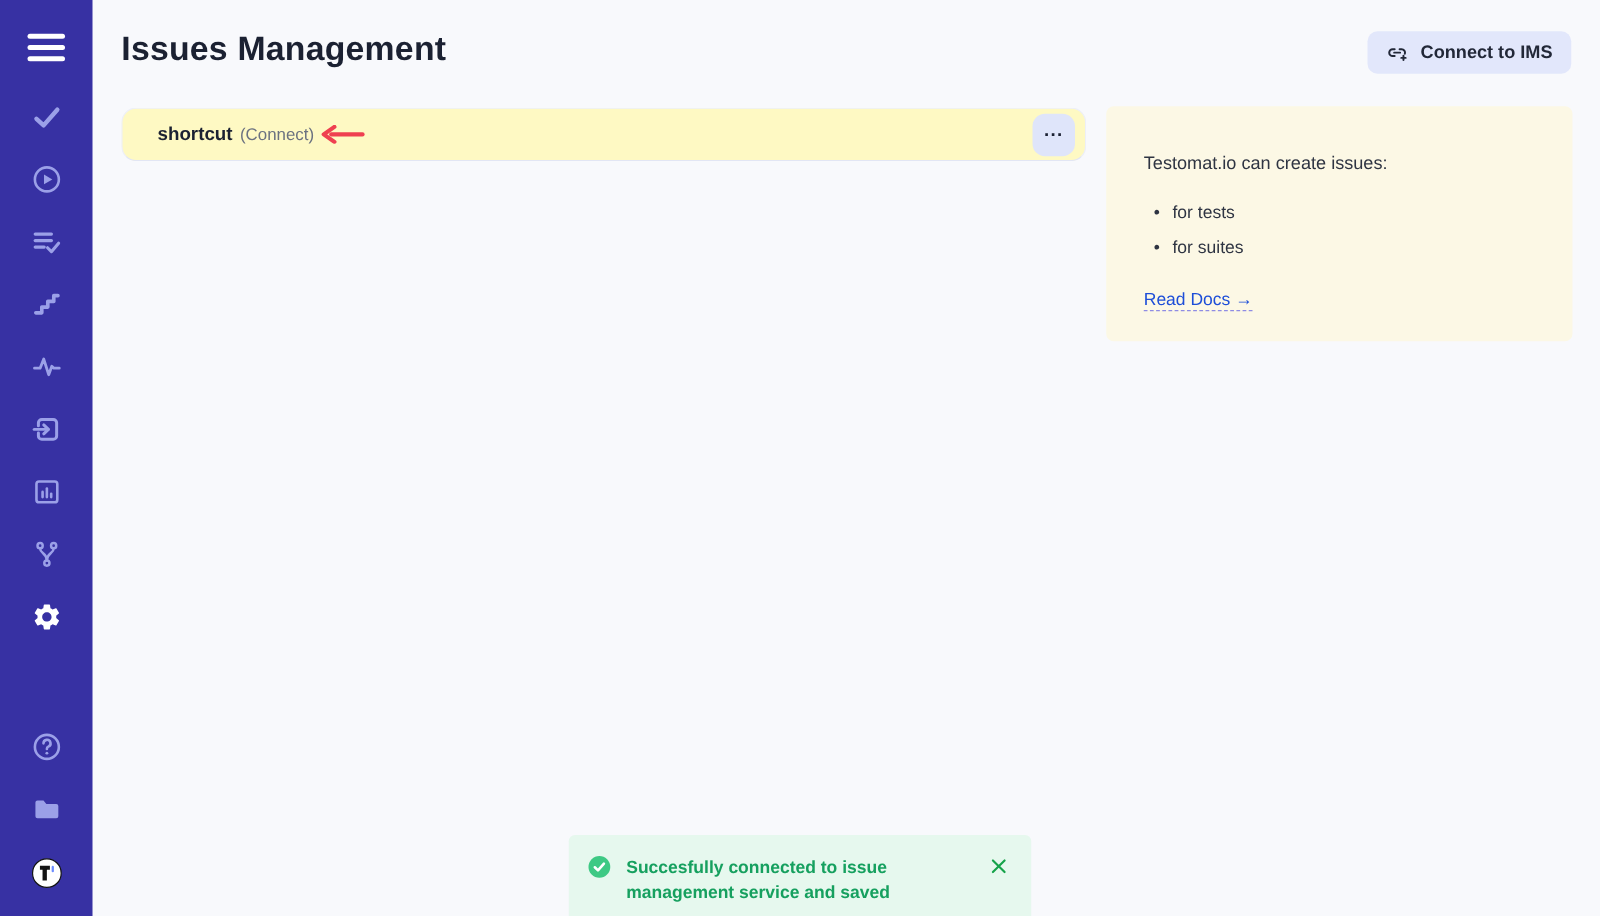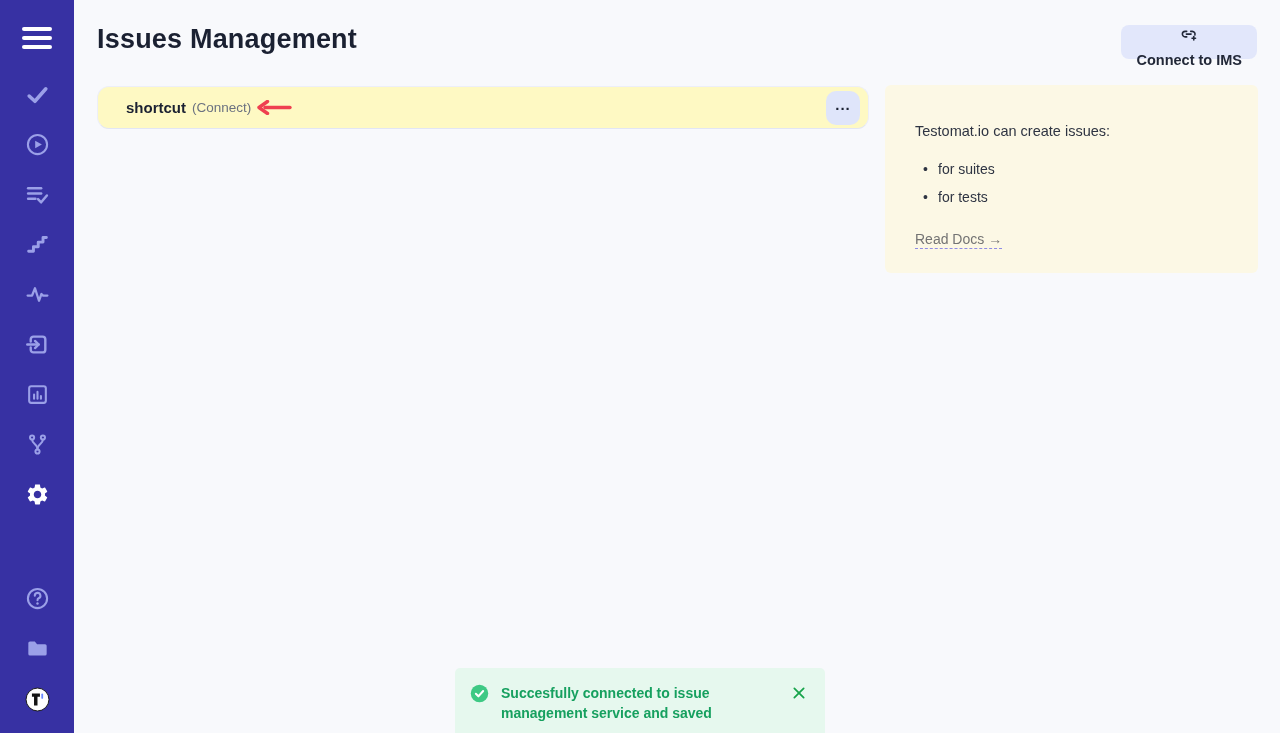--- a/index.html
+++ b/index.html
@@ -35,21 +35,21 @@
   .main { position:absolute; left:74px; top:0; width:1206px; height:525px; }
 
   .page-title {
     position:absolute; left:23px; top:24px;
     font-size:27px; font-weight:800; color:#1b2132; letter-spacing:.2px;
   }
   .connect-btn {
     position:absolute; right:23px; top:25px; height:34px;
     display:flex; align-items:center; gap:8px; padding:0 15px;
     background:#e2e7fb; border:none; border-radius:8px; cursor:pointer;
-    font-family:inherit; font-size:14.5px; font-weight:600; color:#222838;flex-direction:column;
+    font-family:inherit; font-size:14.5px; font-weight:600; color:#222838;
   }
   .connect-btn svg { width:19px; height:19px; color:#222838; }
 
   
   .issue-card {
     position:absolute; left:23px; top:86px; width:772px; height:43px;
     background:#fef9c3; border:1px solid #edeff8; border-bottom:1px solid #e2e6f4;
     border-radius:12px;
     display:flex; align-items:center; padding:0 8px 0 28px;
   }
@@ -72,21 +72,21 @@
   }
   .info-title { font-size:14.5px; margin-top:18px; }
   .info-list { list-style:none; margin:22px 0 0 8px; }
   .info-list li {
     font-size:14px; margin-bottom:12px; position:relative; padding-left:15px;
   }
   .info-list li::before {
     content:"•"; position:absolute; left:0; top:0; color:#2e3442; font-size:14px;
   }
   .read-docs {
-    display:inline-block; margin-top:14px; font-size:14px; color:#737373;
+    display:inline-block; margin-top:14px; font-size:14px; color:#1d4ed8;
     text-decoration:none; border-bottom:1px dashed #8f8ce4; padding-bottom:1px;
     cursor:pointer;
   }
 
   
   .toast {
     position:absolute; left:381px; top:668px; width:370px; min-height:70px;
     background:#e6f8ee; border-radius:5px;
     display:flex; align-items:flex-start; padding:14px 16px 14px 15px;
   }
@@ -252,22 +252,22 @@
         <line x1="10" y1="7.5" x2="35" y2="7.5" stroke="#ef4050" stroke-width="3.4" stroke-linecap="round"></line>
         <polyline points="12.5 1.5 4 7.5 12.5 13.5" fill="none" stroke="#ef4050" stroke-width="3.4" stroke-linecap="round" stroke-linejoin="round"></polyline>
       </svg>
     </span>
     <button class="issue-menu-btn">...</button>
   </div>
 
   <aside class="info-box">
     <div class="info-title">Testomat.io can create issues:</div>
     <ul class="info-list">
+      <li>for tests</li>
       <li>for suites</li>
-      <li>for tests</li>
     </ul>
     <a class="read-docs">Read Docs →</a>
   </aside>
 
   <div class="toast">
     <span class="toast-check">
       <svg viewBox="0 0 24 24" width="19" height="19">
         <circle cx="12" cy="12" r="11" fill="#3ec984"></circle>
         <polyline points="7.4 12.4 10.6 15.6 16.6 8.8" fill="none" stroke="#ffffff" stroke-width="2.6" stroke-linecap="round" stroke-linejoin="round"></polyline>
       </svg>

